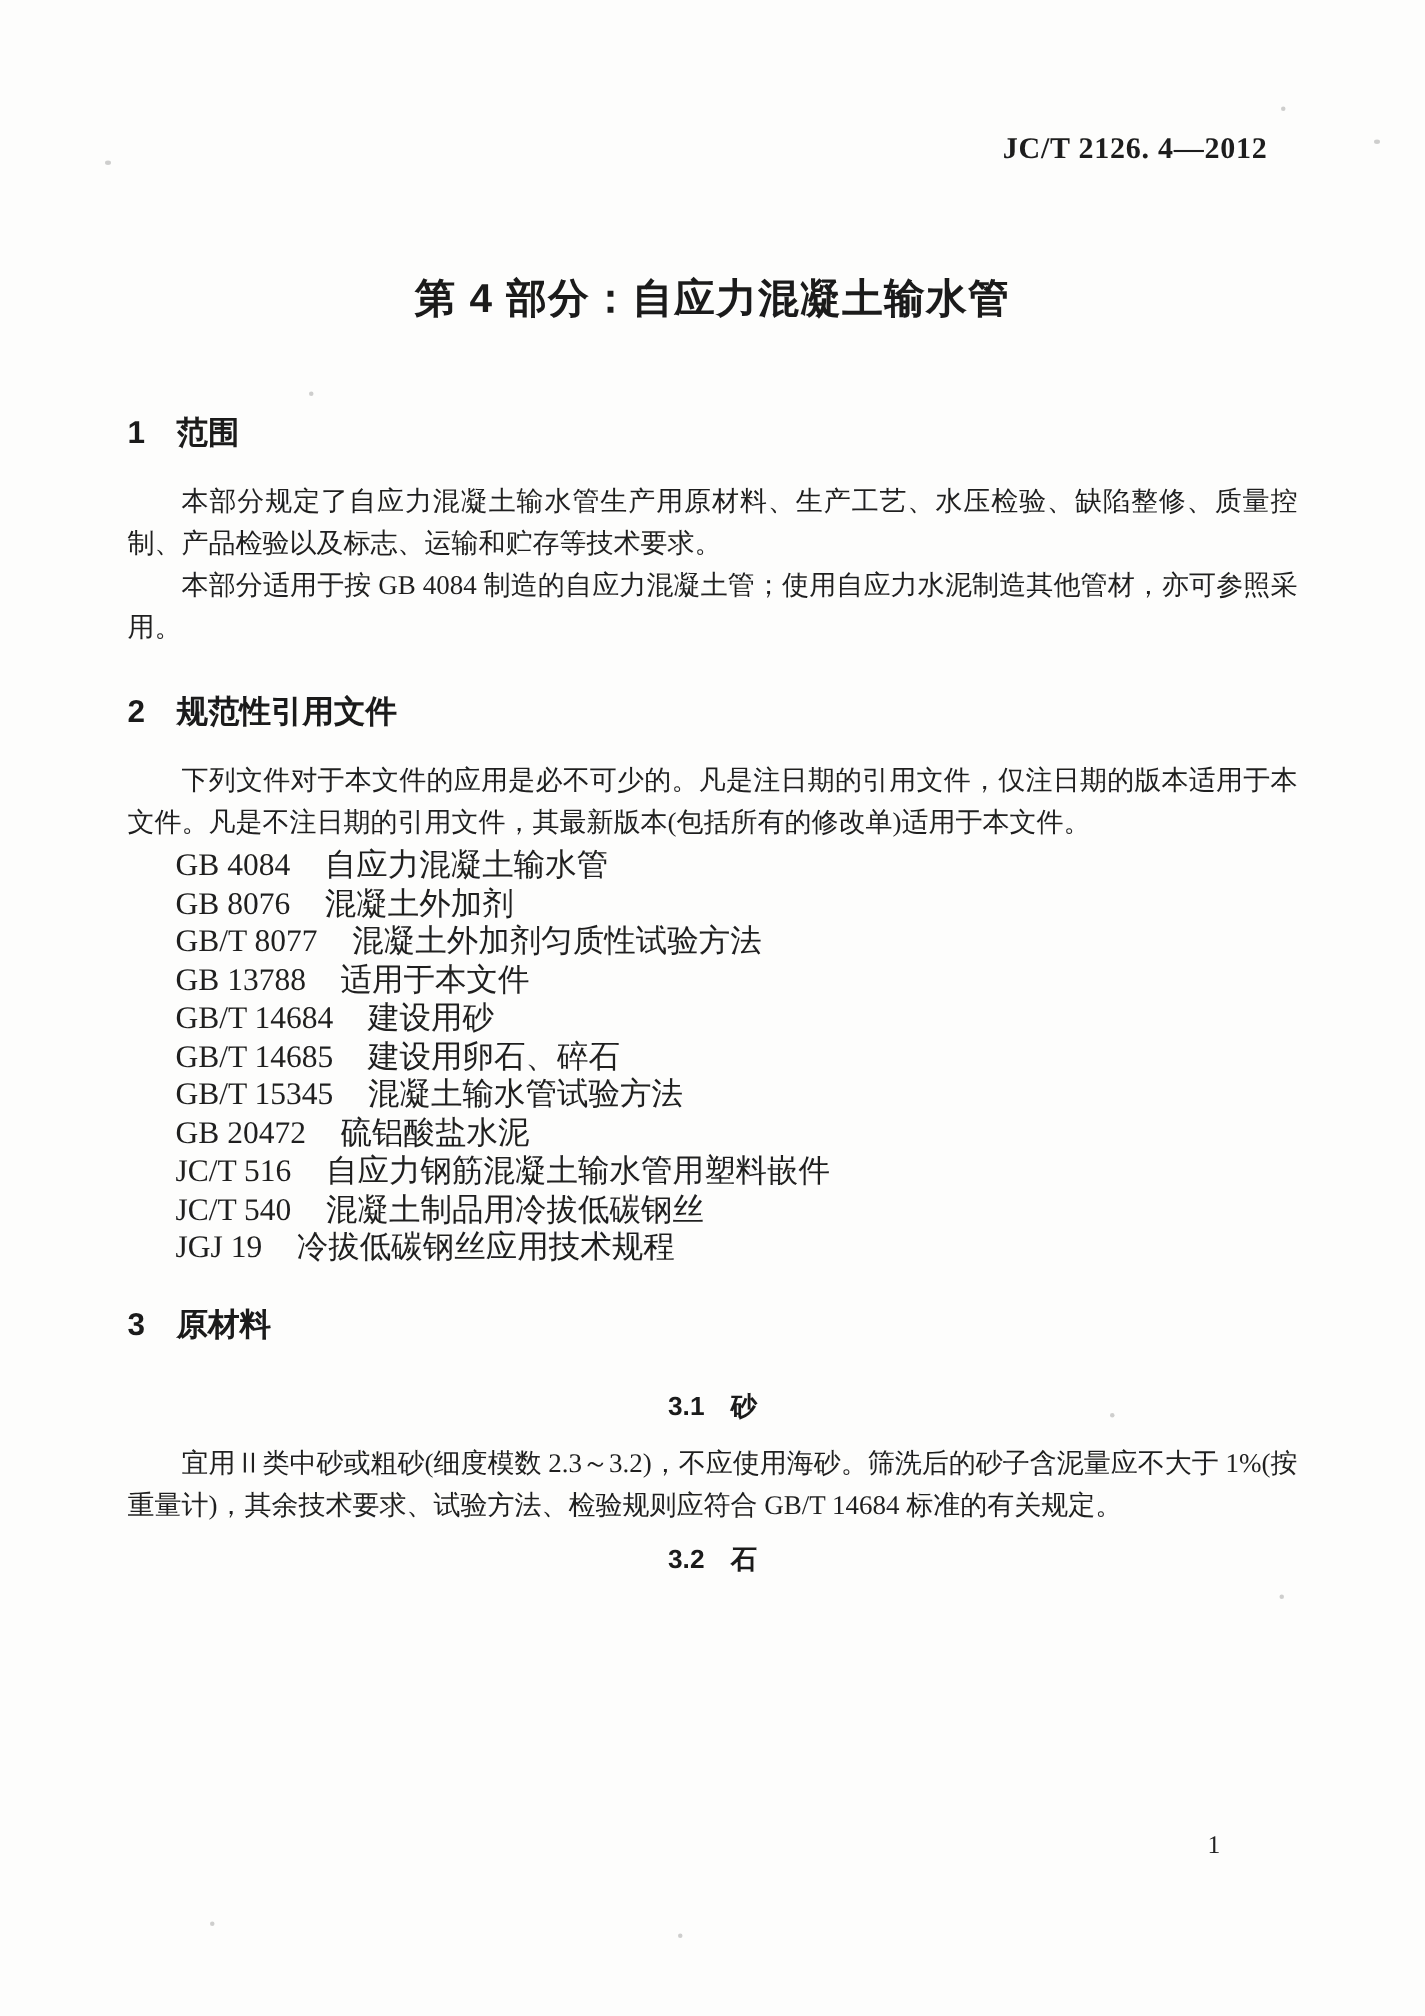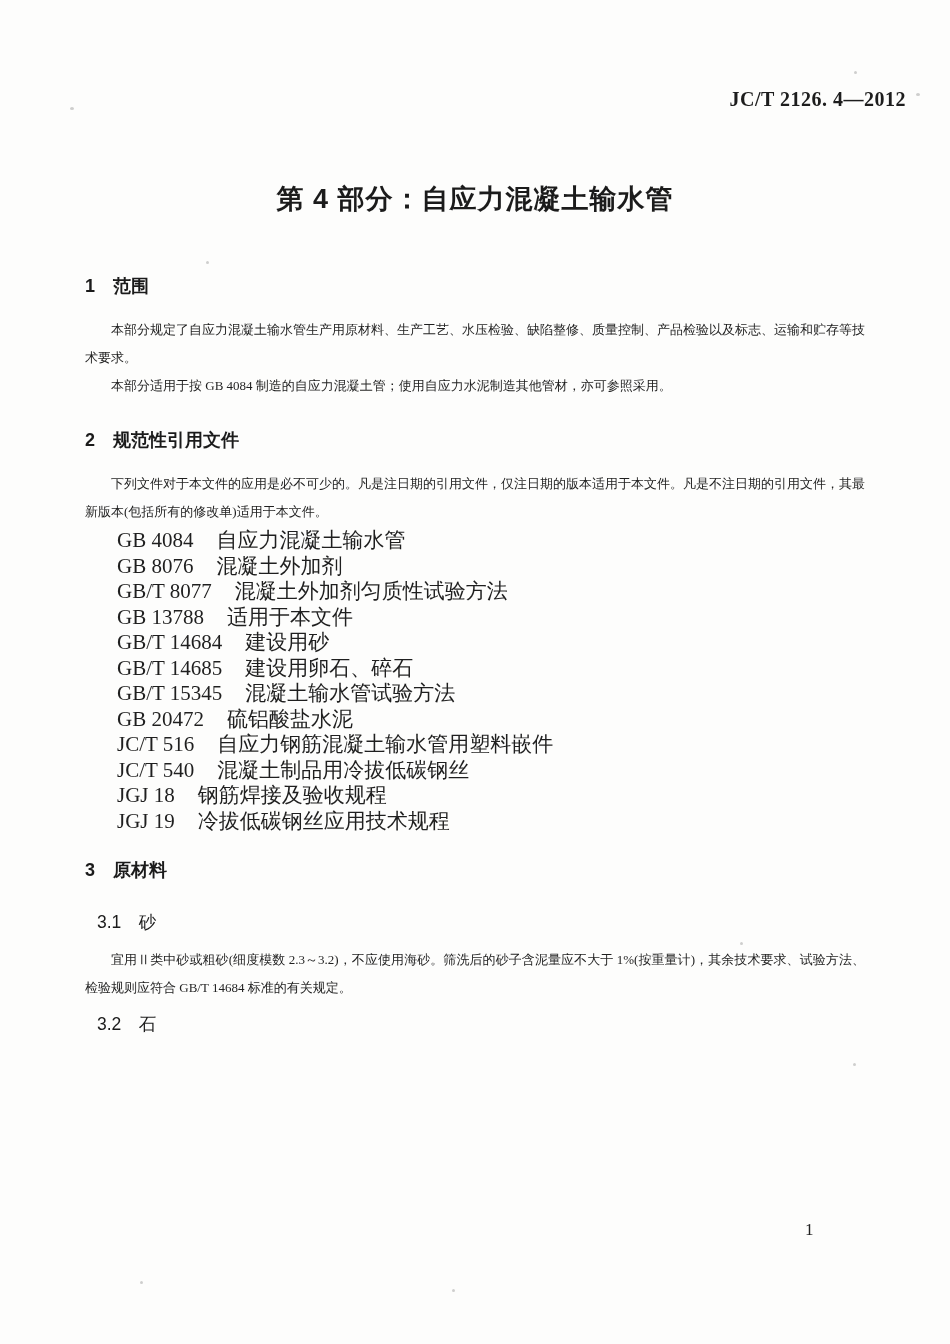--- a/index.html
+++ b/index.html
@@ -12,21 +12,21 @@
     width: 950px;
     height: 1344px;
     margin: 0 auto;
     background: #fdfdfc;
     color: #222;
     font-family: "Liberation Serif", serif;
     overflow: hidden;
   }
   .doc-code {
     margin-top: 88px;
-    padding-right: 44px;
+    padding-right: 105px;
     text-align: right;
     font-family: "Liberation Serif", serif;
     font-weight: bold;
     font-size: 20px;
     letter-spacing: 0.5px;
     color: #1d1d1d;
   }
   .doc-title {
     margin-top: 70px;
     text-align: center;
@@ -38,37 +38,38 @@
     letter-spacing: 1px;
   }
   .content {
     padding: 0 85px;
   }
   h2.sec {
     margin: 0;
     margin-top: 56px;
     font-family: "Liberation Sans", sans-serif;
     font-weight: bold;
-    font-size: 18px;
+    font-size: 21px;
     color: #1b1b1b;
   }
   h2.sec.s2 { margin-top: 28px; }
   h2.sec.s3 { margin-top: 24px; }
   h3.subsec {
     margin: 12px;
     margin-top: 28px;
     font-family: "Liberation Sans", sans-serif;
-    font-weight: normal;
+    font-weight: bold;
     font-size: 17.5px;
     color: #1b1b1b;
+    text-align: center;
   }
   h3.subsec.tight { margin-top: 10px; }
   p.body {
     margin: 0;
-    font-size: 13px;
+    font-size: 18px;
     line-height: 28px;
     text-align: justify;
     text-justify: inter-character;
     color: #1f1f1f;
   }
   p.body.first { margin-top: 18px; }
   p.body.first-sm { margin-top: 12px; }
   p.indent { text-indent: 2em; }
   ul.refs {
     list-style: none;
@@ -120,21 +121,20 @@
       <li><span class="ref-code">GB 4084</span><span class="ref-title">自应力混凝土输水管</span></li>
       <li><span class="ref-code">GB 8076</span><span class="ref-title">混凝土外加剂</span></li>
       <li><span class="ref-code">GB/T 8077</span><span class="ref-title">混凝土外加剂匀质性试验方法</span></li>
       <li><span class="ref-code">GB 13788</span><span class="ref-title">适用于本文件</span></li>
       <li><span class="ref-code">GB/T 14684</span><span class="ref-title">建设用砂</span></li>
       <li><span class="ref-code">GB/T 14685</span><span class="ref-title">建设用卵石、碎石</span></li>
       <li><span class="ref-code">GB/T 15345</span><span class="ref-title">混凝土输水管试验方法</span></li>
       <li><span class="ref-code">GB 20472</span><span class="ref-title">硫铝酸盐水泥</span></li>
       <li><span class="ref-code">JC/T 516</span><span class="ref-title">自应力钢筋混凝土输水管用塑料嵌件</span></li>
       <li><span class="ref-code">JC/T 540</span><span class="ref-title">混凝土制品用冷拔低碳钢丝</span></li>
-      <li><span class="ref-code">JGJ 18</span><span class="ref-title">钢筋焊接及验收规程</span></li>
       <li><span class="ref-code">JGJ 19</span><span class="ref-title">冷拔低碳钢丝应用技术规程</span></li>
     </ul>
 
     <h2 class="sec s3">3　原材料</h2>
 
     <h3 class="subsec">3.1　砂</h3>
     <p class="body indent first-sm">宜用Ⅱ类中砂或粗砂(细度模数 2.3～3.2)，不应使用海砂。筛洗后的砂子含泥量应不大于 1%(按重量计)，其余技术要求、试验方法、检验规则应符合 GB/T 14684 标准的有关规定。</p>
 
     <h3 class="subsec tight">3.2　石</h3>
 

